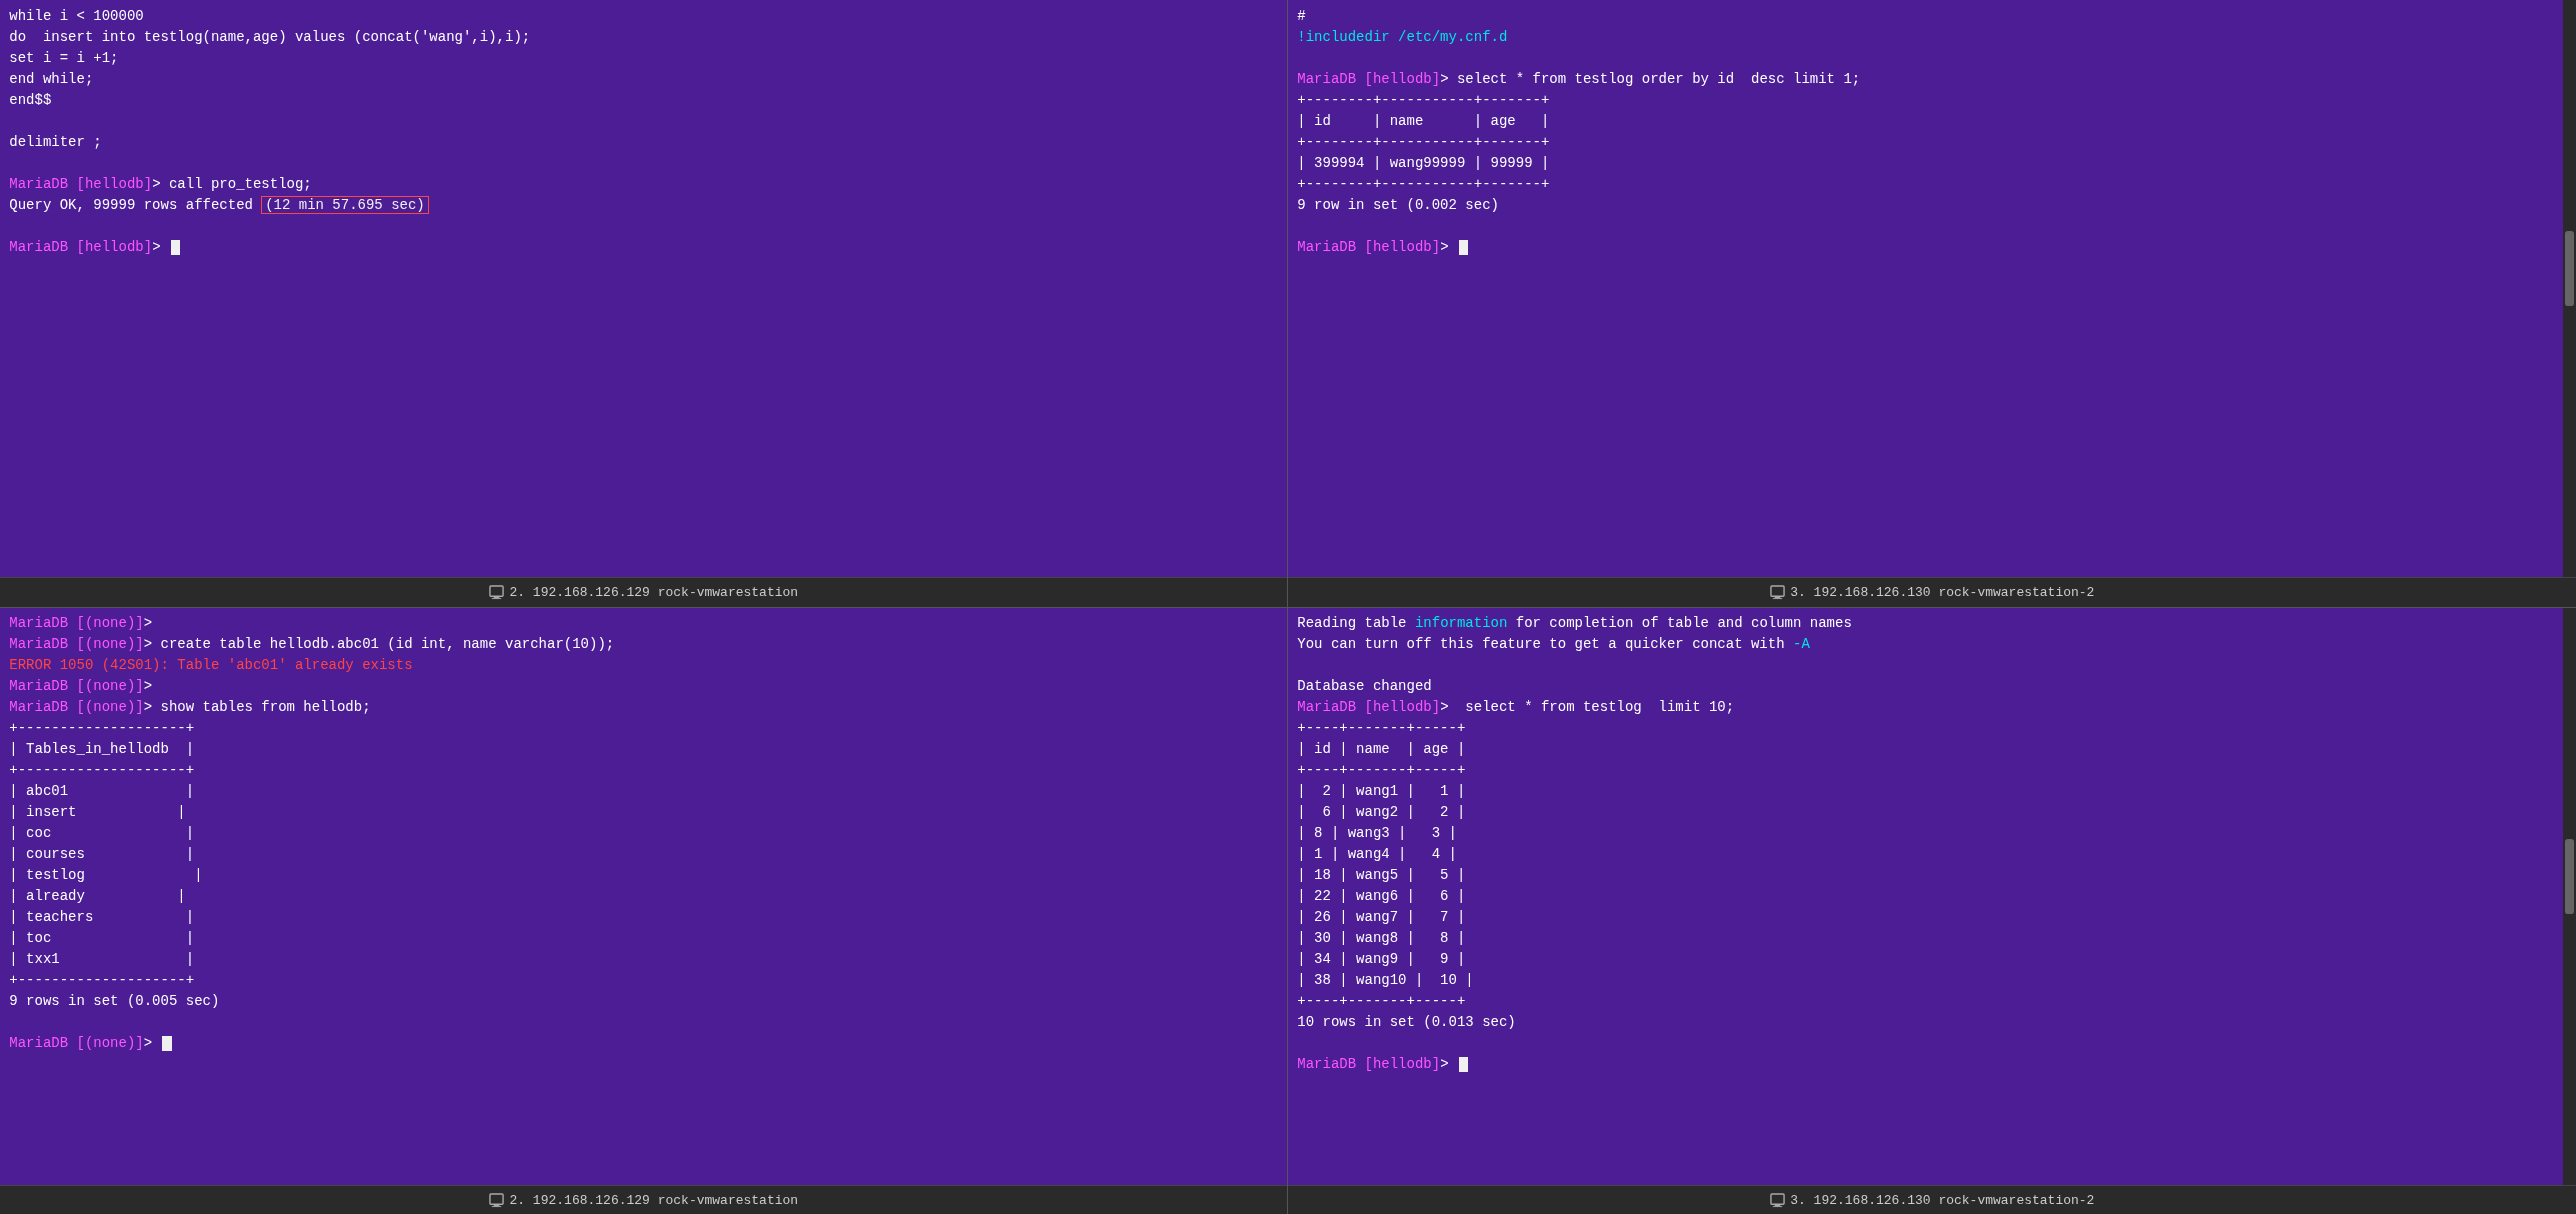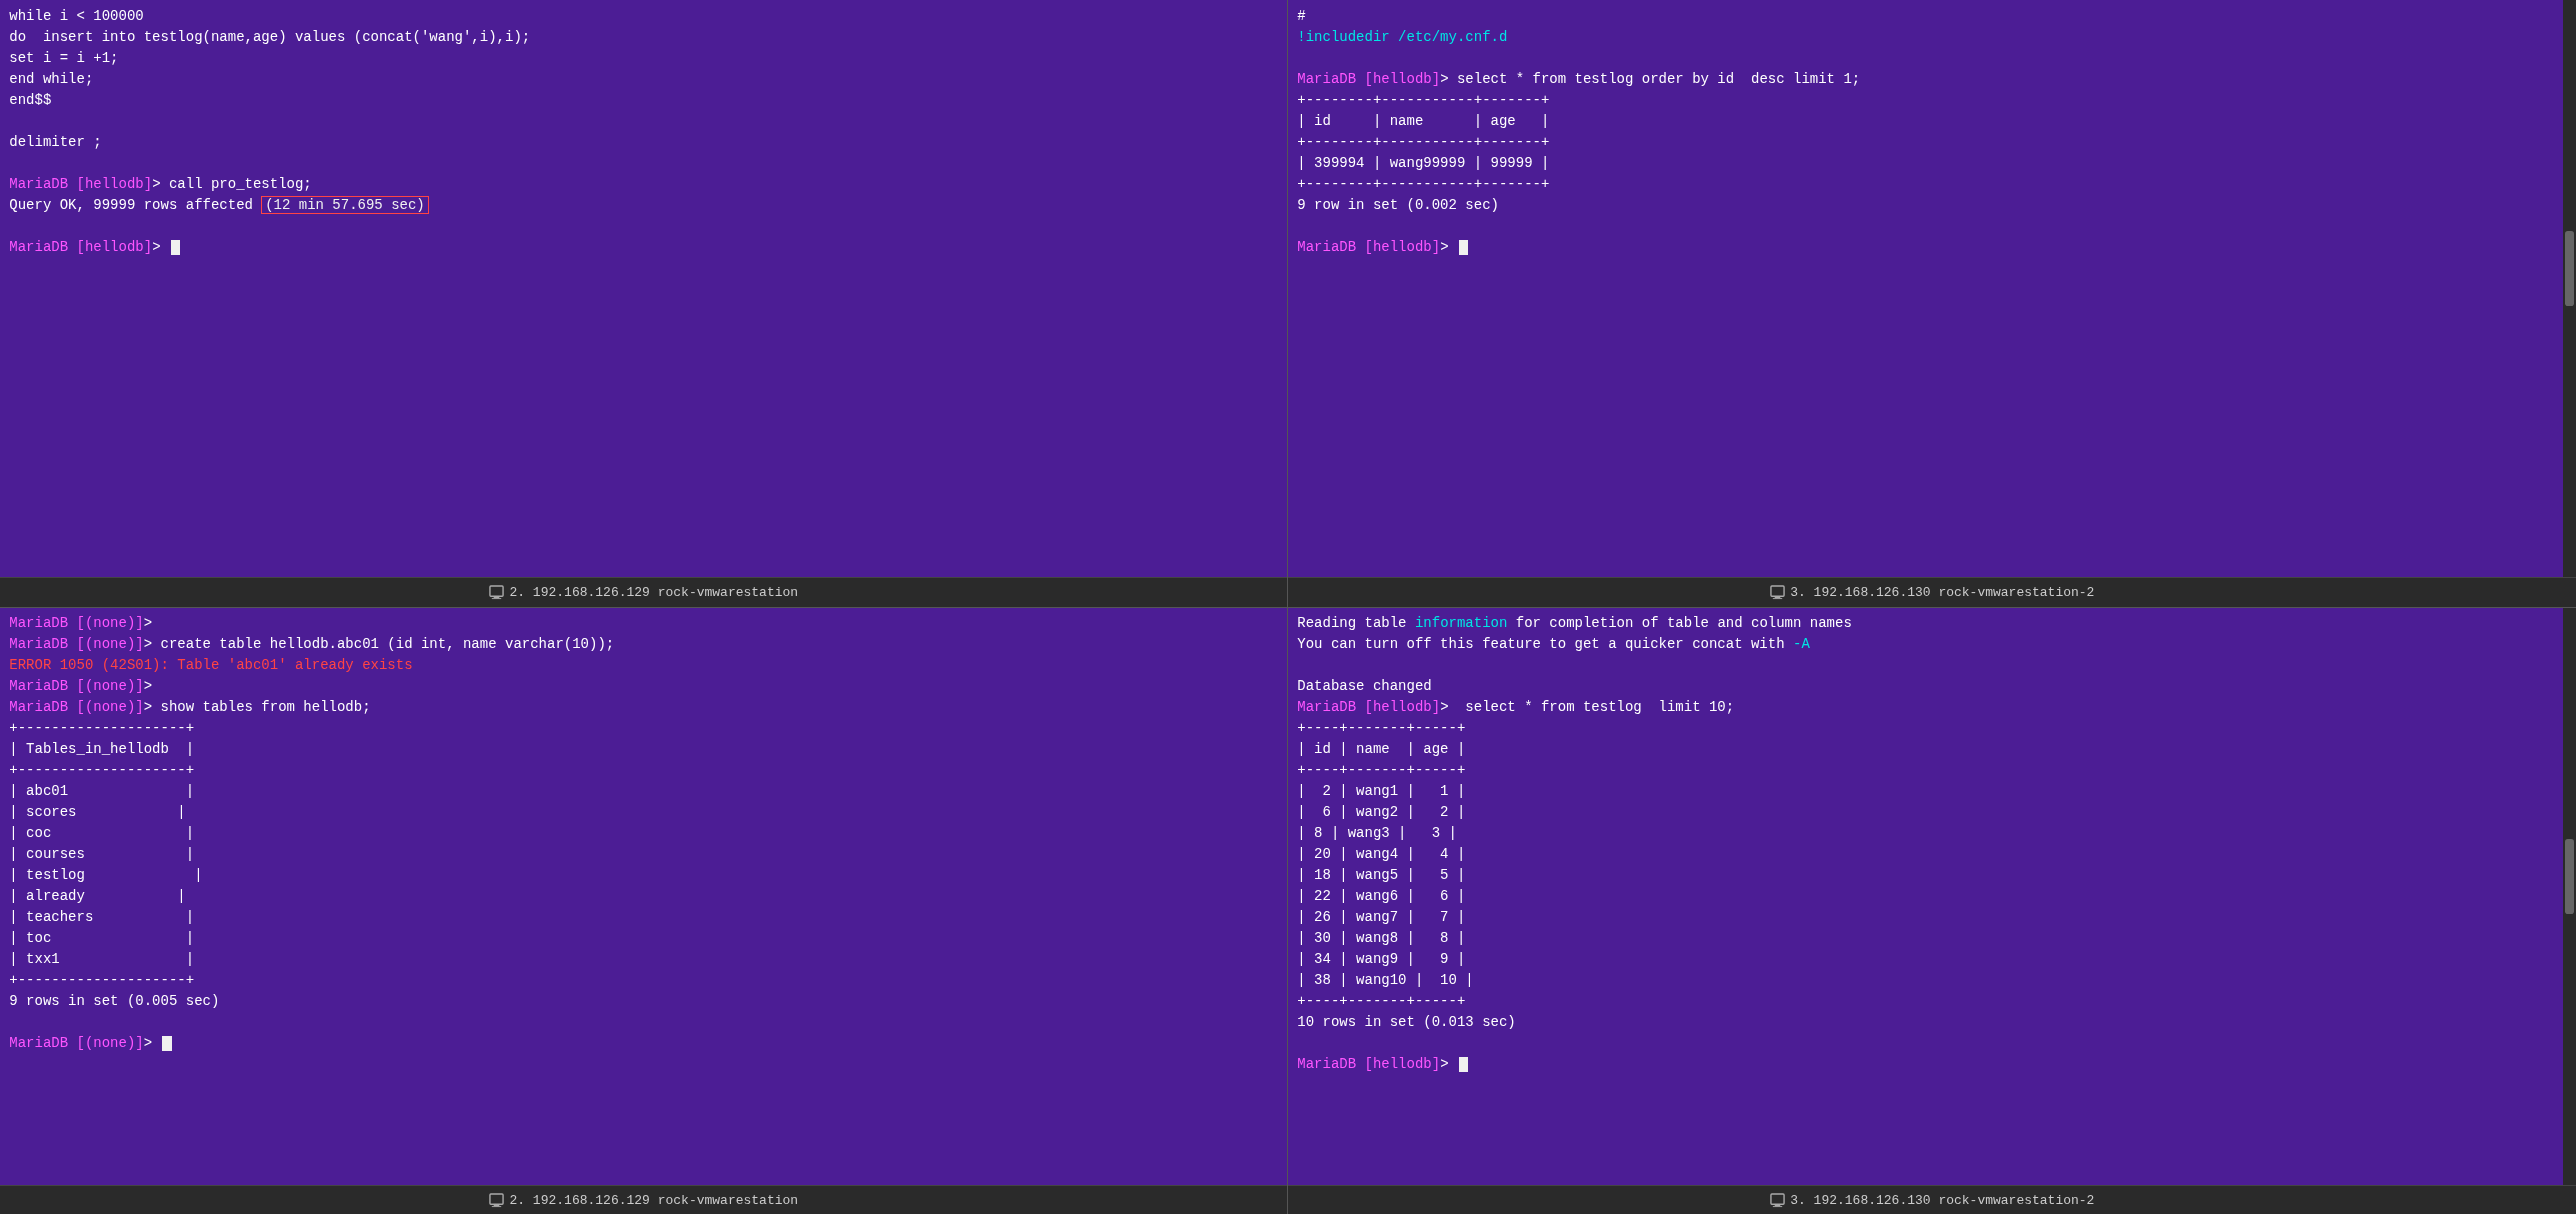--- a/index.html
+++ b/index.html
@@ -157,21 +157,21 @@
     <div class="panel-content">
       <pre><span class="magenta">MariaDB [(none)]</span><span class="white">&gt;</span>
 <span class="magenta">MariaDB [(none)]</span><span class="white">&gt; create table hellodb.abc01 (id int, name varchar(10));</span>
 <span class="red">ERROR 1050 (42S01): Table 'abc01' already exists</span>
 <span class="magenta">MariaDB [(none)]</span><span class="white">&gt;</span>
 <span class="magenta">MariaDB [(none)]</span><span class="white">&gt; show tables from hellodb;</span>
 <span class="white">+--------------------+</span>
 <span class="white">| Tables_in_hellodb  |</span>
 <span class="white">+--------------------+</span>
 <span class="white">| abc01              |</span>
-<span class="white">| scores            |</span>
+<span class="white">| insert            |</span>
 <span class="white">| coc                |</span>
 <span class="white">| courses            |</span>
 <span class="white">| testlog             |</span>
 <span class="white">| already           |</span>
 <span class="white">| teachers           |</span>
 <span class="white">| toc                |</span>
 <span class="white">| txx1               |</span>
 <span class="white">+--------------------+</span>
 <span class="white">9 rows in set (0.005 sec)</span>
 
@@ -193,21 +193,21 @@
 <span class="white">You can turn off this feature to get a quicker concat with </span><span class="cyan">-A</span>
 
 <span class="white">Database changed</span>
 <span class="magenta">MariaDB [hellodb]</span><span class="white">&gt;  select * from testlog  limit 10;</span>
 <span class="white">+----+-------+-----+</span>
 <span class="white">| id | name  | age |</span>
 <span class="white">+----+-------+-----+</span>
 <span class="white">|  2 | wang1 |   1 |</span>
 <span class="white">|  6 | wang2 |   2 |</span>
 <span class="white">| 8 | wang3 |   3 |</span>
-<span class="white">| 20 | wang4 |   4 |</span>
+<span class="white">| 1 | wang4 |   4 |</span>
 <span class="white">| 18 | wang5 |   5 |</span>
 <span class="white">| 22 | wang6 |   6 |</span>
 <span class="white">| 26 | wang7 |   7 |</span>
 <span class="white">| 30 | wang8 |   8 |</span>
 <span class="white">| 34 | wang9 |   9 |</span>
 <span class="white">| 38 | wang10 |  10 |</span>
 <span class="white">+----+-------+-----+</span>
 <span class="white">10 rows in set (0.013 sec)</span>
 
 <span class="magenta">MariaDB [hellodb]</span><span class="white">&gt; </span><span class="cursor"></span></pre>

